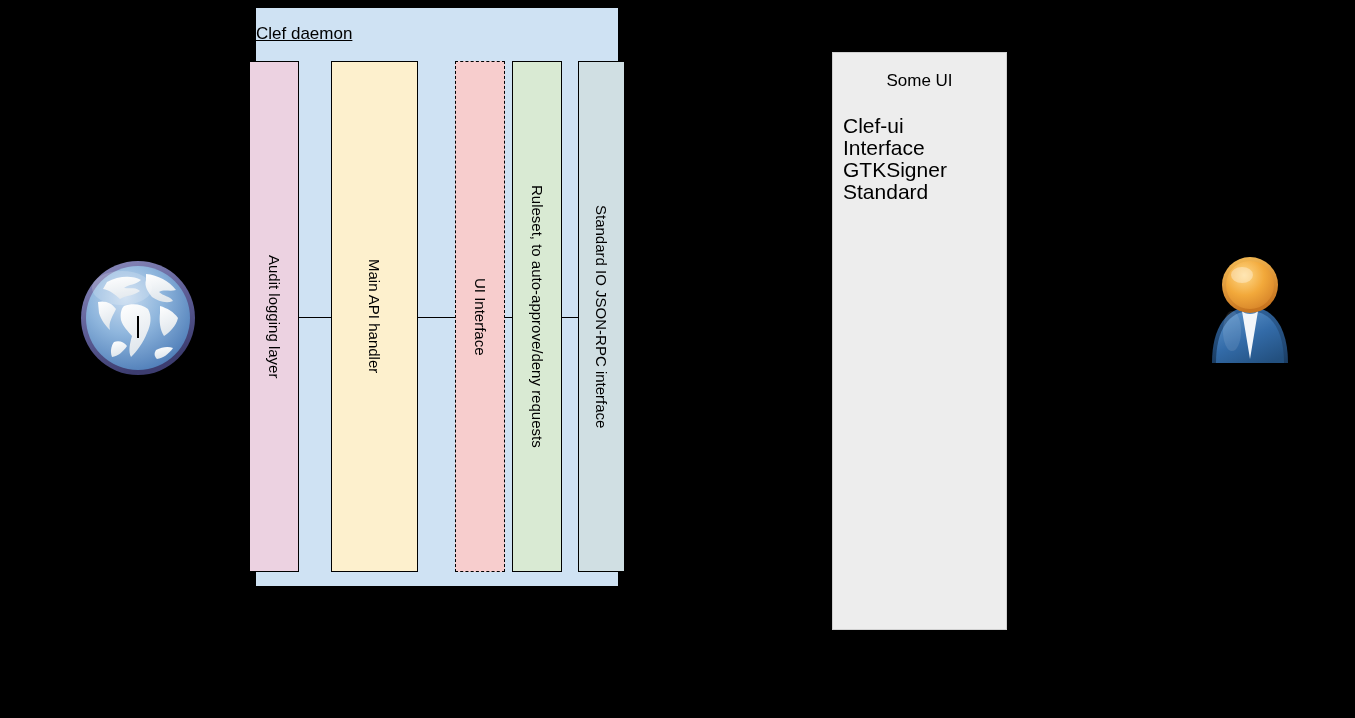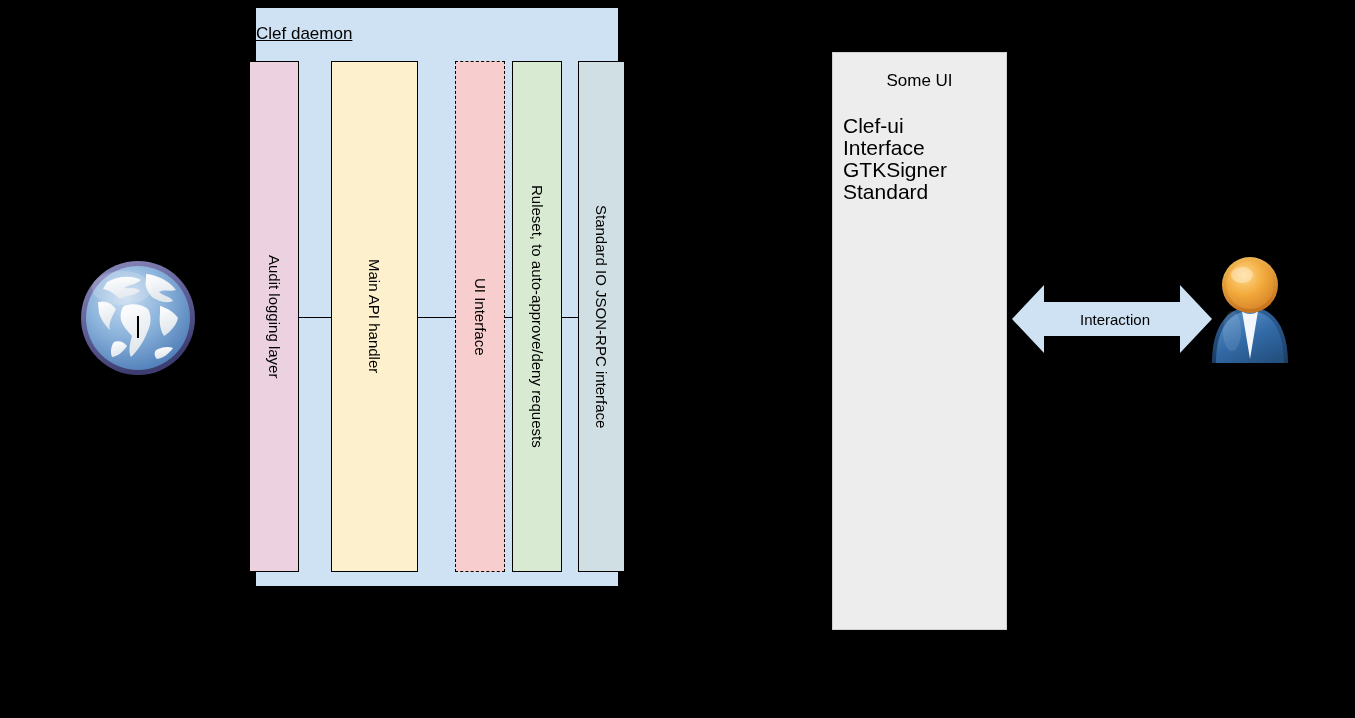--- a/index.html
+++ b/index.html
@@ -226,28 +226,20 @@
   <div class="ui-box">
     <div class="ui-title">Some UI</div>
     <div class="ui-list">
       <div>Clef-ui</div>
       <div>Interface</div>
       <div>GTKSigner</div>
       <div>Standard</div>
     </div>
   </div>
 
-  <div class="arrow arrow-inter">
-    <svg viewBox="0 0 200 88" preserveAspectRatio="none">
-      <polygon points="0,44 32,10 32,27 168,27 168,10 200,44 168,78 168,61 32,61 32,78" fill="#cfe2f3" stroke="none"></polygon>
-    </svg>
-    <div class="arrow-label">
-      <span>Interaction</span>
-    </div>
-  </div>
 
   <div class="user">
     <svg viewBox="0 0 96 110" width="96" height="110">
       <defs>
         <radialGradient id="gHead" cx="38%" cy="30%" r="75%">
           <stop offset="0%" stop-color="#ffd98a"></stop>
           <stop offset="55%" stop-color="#f2a93b"></stop>
           <stop offset="100%" stop-color="#d8862a"></stop>
         </radialGradient>
         <linearGradient id="gHeadRim" x1="0" y1="0" x2="0.3" y2="1">

